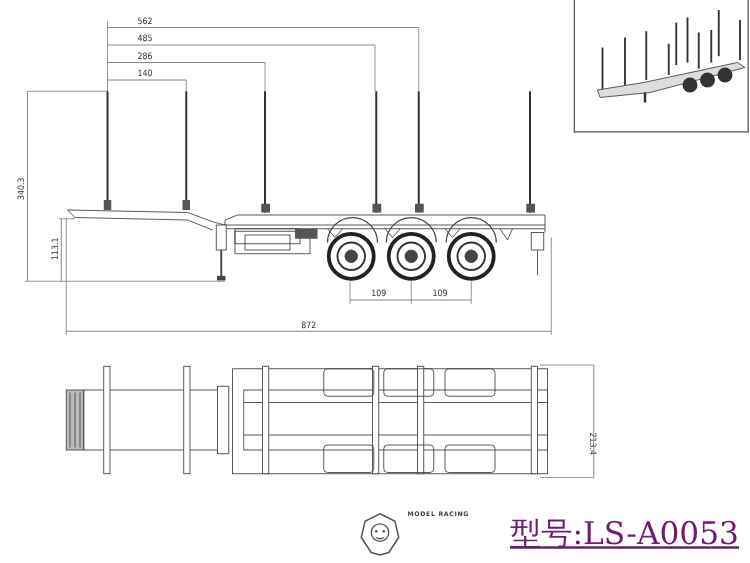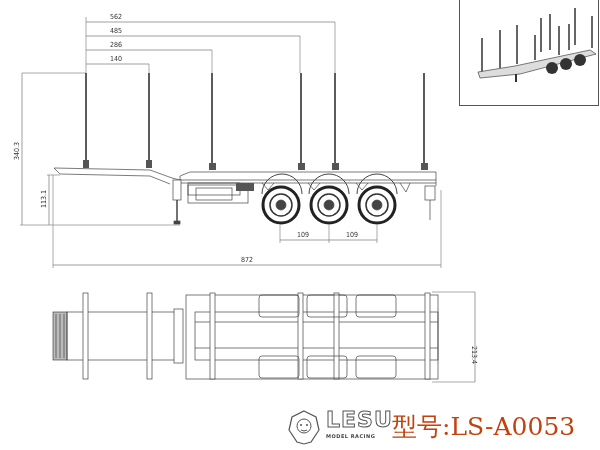--- a/index.html
+++ b/index.html
@@ -4,21 +4,21 @@
 <style>
   html,body{margin:0;padding:0;background:#fff;}
   body{width:600px;height:450px;position:relative;overflow:hidden;font-family:"DejaVu Sans",sans-serif;}
   #drawing{position:absolute;left:0;top:0;width:600px;height:450px;}
   .dimtxt{font-family:"DejaVu Sans Condensed","DejaVu Sans",sans-serif;font-size:7px;fill:#333;}
   #inset{position:absolute;left:459px;top:0;width:140px;height:106px;border:1px solid #555;border-top:none;box-sizing:border-box;background:#fff;}
   #footer-logo{position:absolute;left:285px;top:408px;width:38px;height:38px;}
   #brand{position:absolute;left:326px;top:408px;}
   #brand-name{font-family:"DejaVu Sans",sans-serif;font-size:22px;letter-spacing:1px;color:#fff;-webkit-text-stroke:1px #555;line-height:24px;font-weight:bold;}
   #brand-sub{font-family:"DejaVu Sans",sans-serif;font-size:5px;color:#444;letter-spacing:0.5px;font-weight:bold;margin-top:1px;}
-  #model{position:absolute;left:392px;top:410px;font-family:"DejaVu Serif",serif;font-size:25px;color:#c2410c;white-space:nowrap;}
+  #model{position:absolute;left:408px;top:410px;font-family:"DejaVu Serif",serif;font-size:25px;color:#701a75;white-space:nowrap;text-decoration:underline;}
 </style>
 </head>
 <body>
 
 <svg id="drawing" viewBox="0 0 600 450" xmlns="http://www.w3.org/2000/svg">
 
   <g stroke="#444" fill="none" stroke-width="0.7">
 
     <line x1="86" y1="17" x2="86" y2="73" stroke="#888"></line>
     <line x1="335" y1="22" x2="335" y2="73" stroke="#888"></line>
@@ -183,17 +183,16 @@
 
 <svg id="footer-logo" viewBox="0 0 38 38">
   <path d="M19 3 L31 9 L34 22 L26 34 L19 36 L12 34 L4 22 L7 9 Z" fill="none" stroke="#555" stroke-width="1.2"></path>
   <circle cx="19" cy="18" r="7" fill="none" stroke="#555" stroke-width="1"></circle>
   <circle cx="16" cy="17" r="1" fill="#555"></circle>
   <circle cx="22" cy="17" r="1" fill="#555"></circle>
   <path d="M16 22 Q19 24 22 22" fill="none" stroke="#555"></path>
 </svg>
 
 <div id="brand">
-  <div id="brand-name">LESU</div>
   <div id="brand-sub">MODEL RACING</div>
 </div>
 
 <div id="model">型号:LS-A0053</div>
 
 </body></html>

